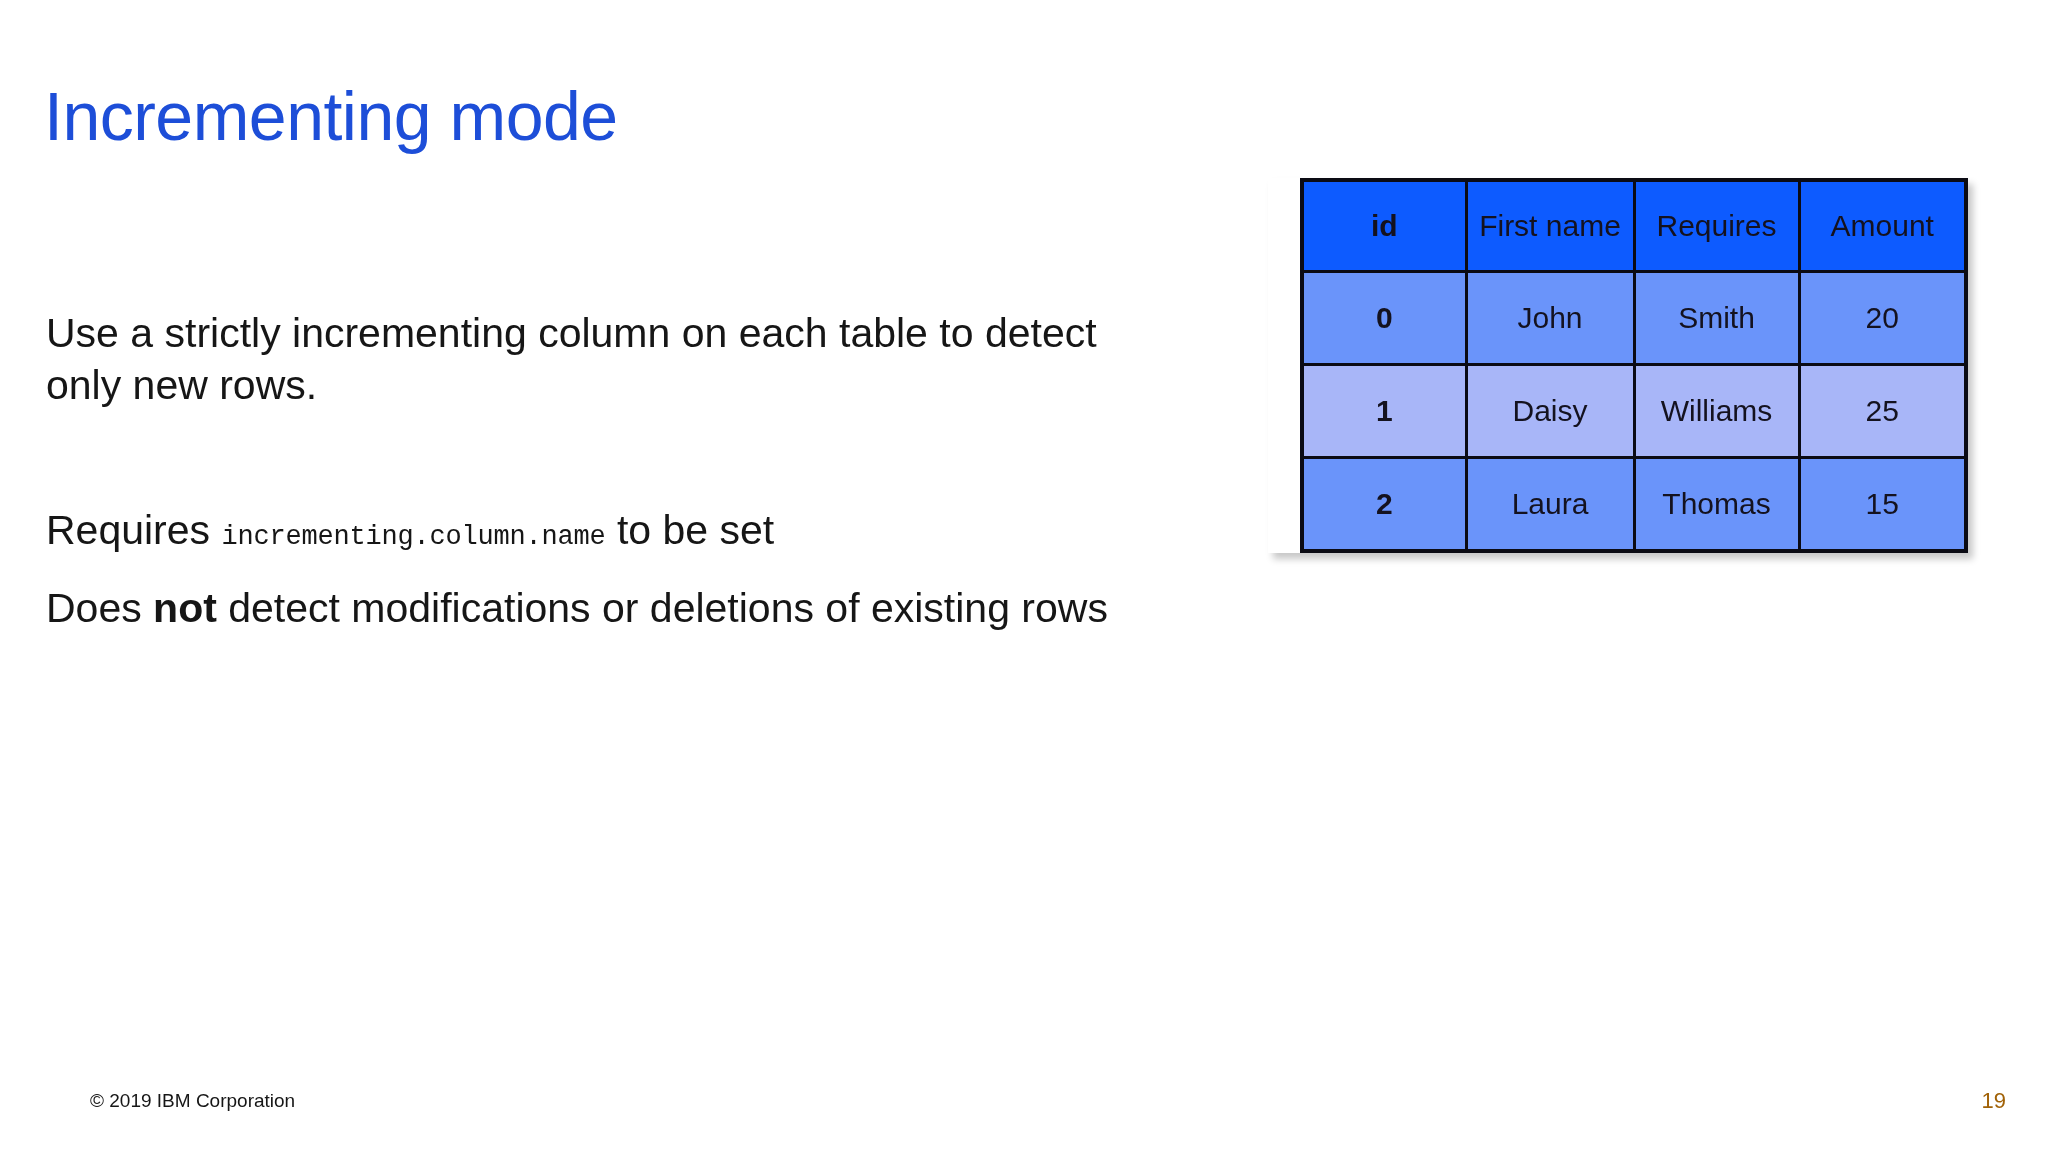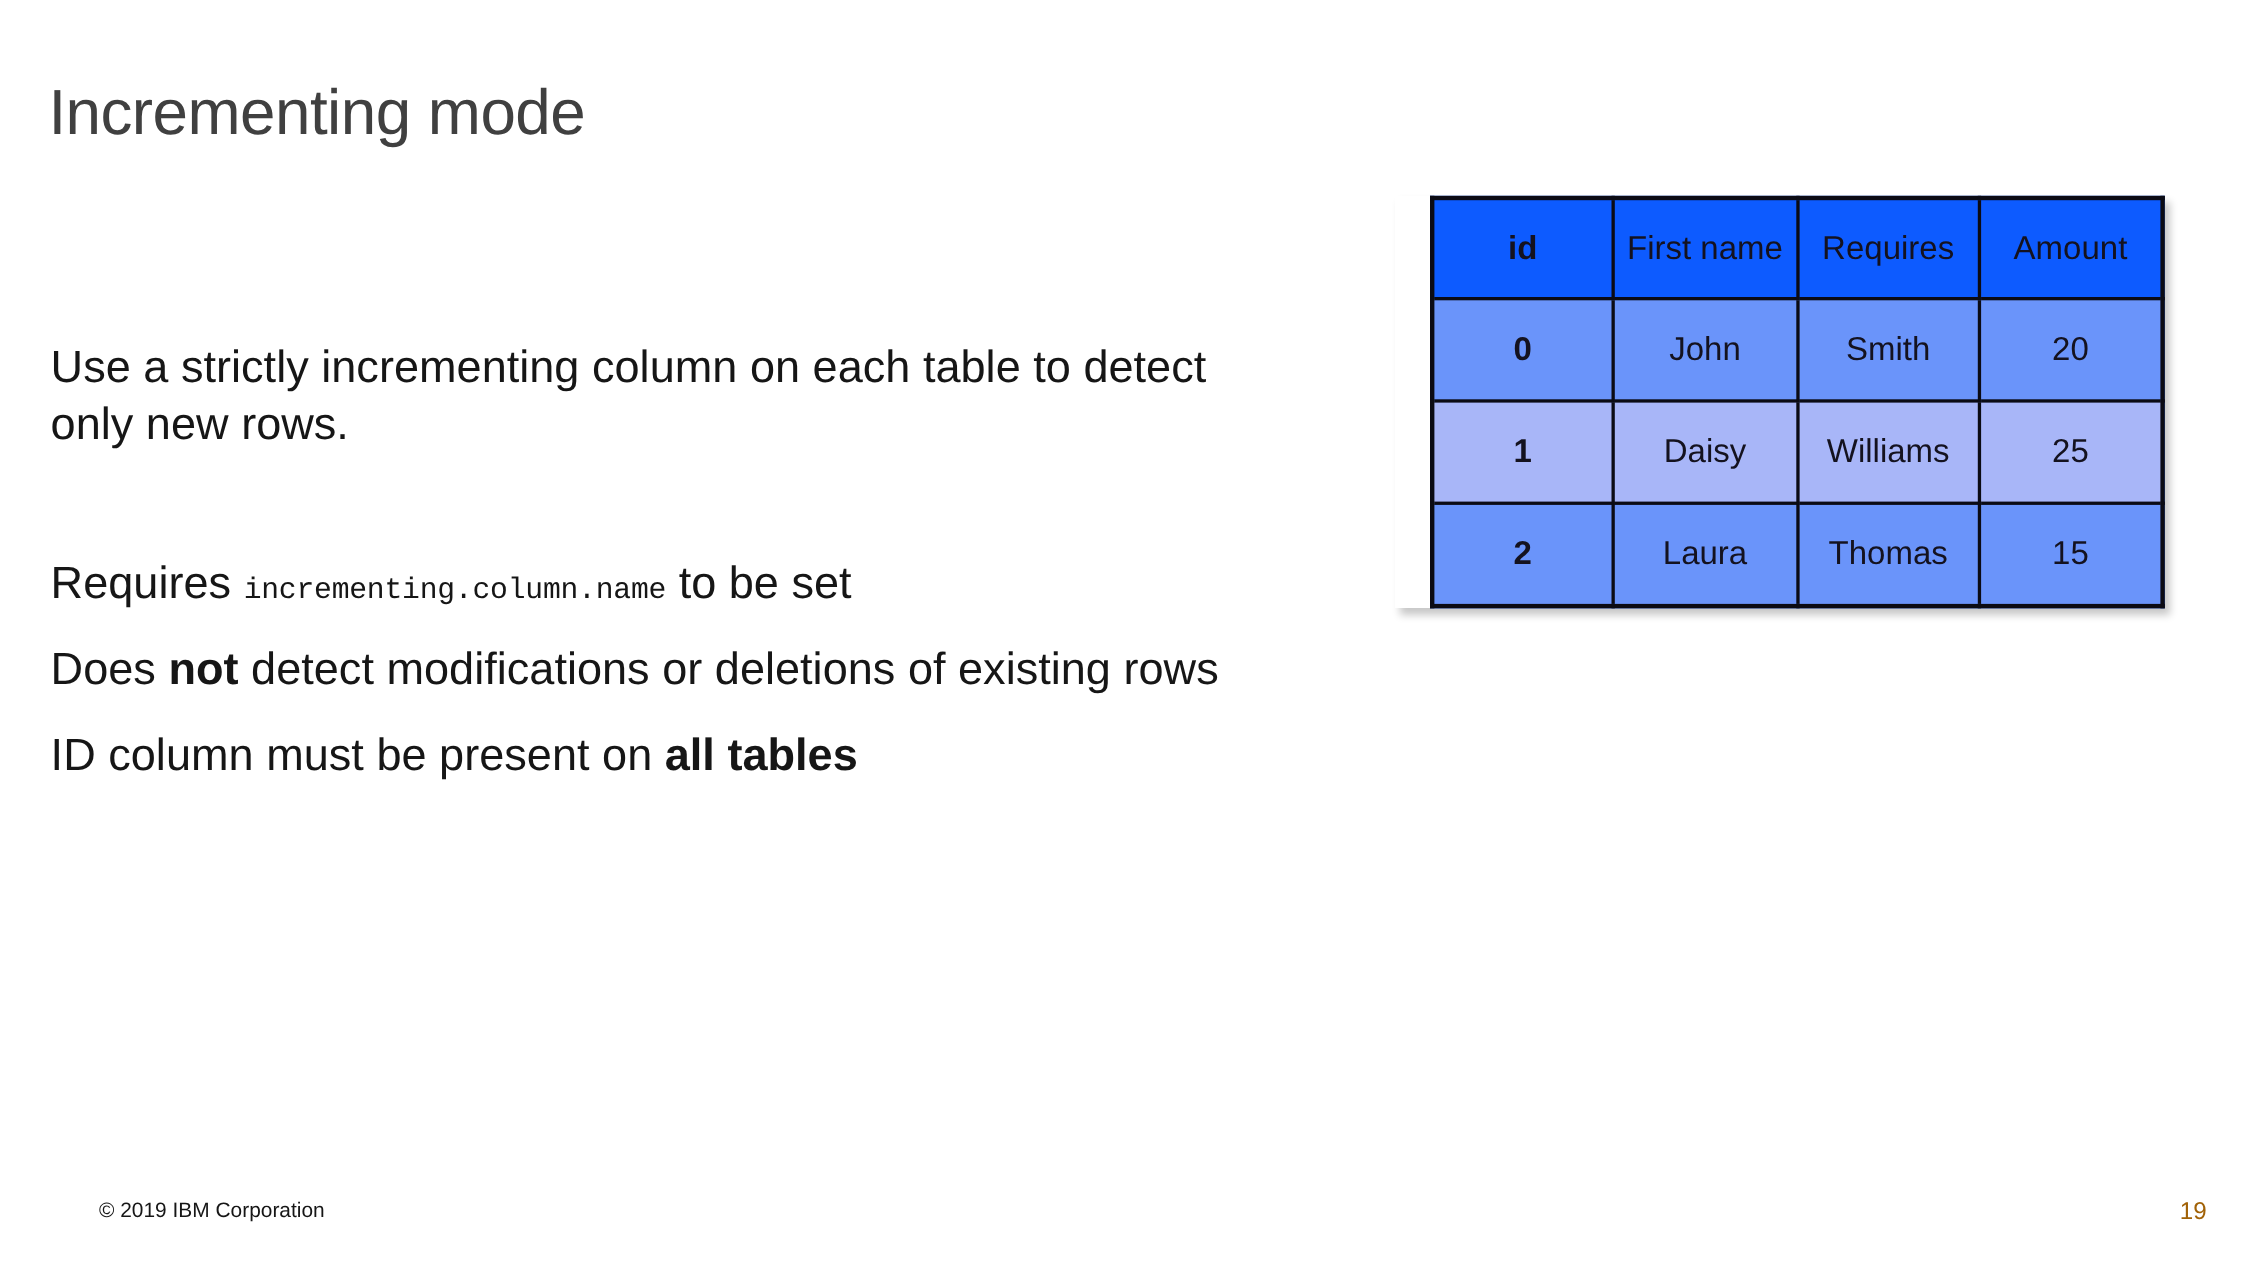--- a/index.html
+++ b/index.html
@@ -17,25 +17,25 @@
     height: 1152px;
     background: #ffffff;
     overflow: hidden;
   }
 
   
   #slide-title {
     position: absolute;
     left: 44px;
     top: 30px;
-    font-size: 58px;
+    font-size: 68px;
     font-weight: 400;
     line-height: 1.18;
     letter-spacing: -0.5px;
-    color: #404040;
+    color: #1d4ed8;
     white-space: nowrap;
   }
 
   
   #body-column {
     position: absolute;
     left: 46px;
     top: 267px;
     width: 1120px;
   }
@@ -153,23 +153,20 @@
     <ul id="bullet-list">
 
       <li class="body-line">
         <span>Requires </span><span class="mono">incrementing.column.name</span><span> to be set</span>
       </li>
 
       <li class="body-line">
         <span>Does </span><b>not</b><span> detect modifications or deletions of existing rows</span>
       </li>
 
-      <li class="body-line">
-        <span>ID column must be present on </span><b>all tables</b><span></span>
-      </li>
 
 
     </ul>
   </div>
 
   <div id="data-table-wrap">
     <table id="data-table">
       <colgroup>
         <col class="w-id">
         <col class="w-first">

